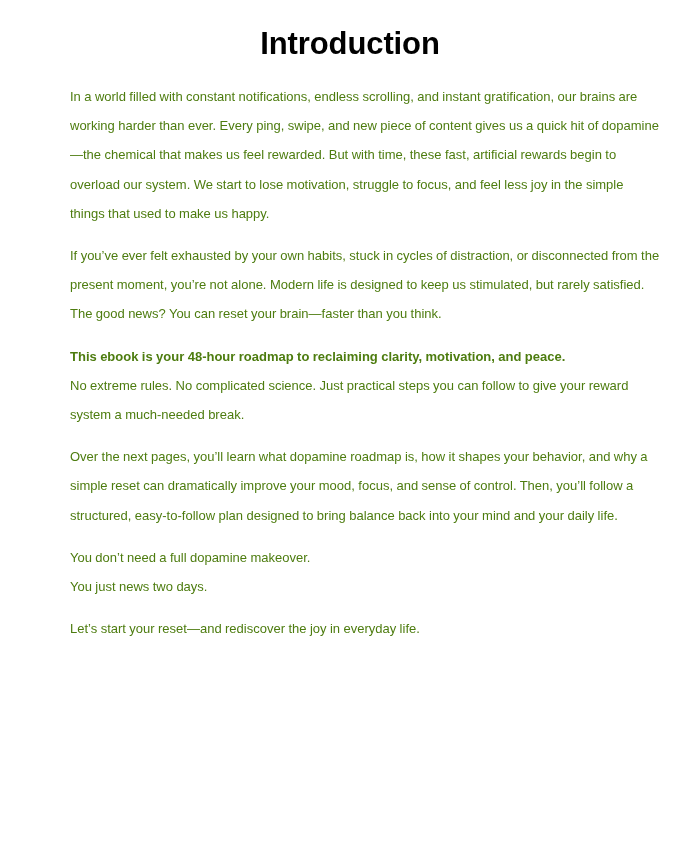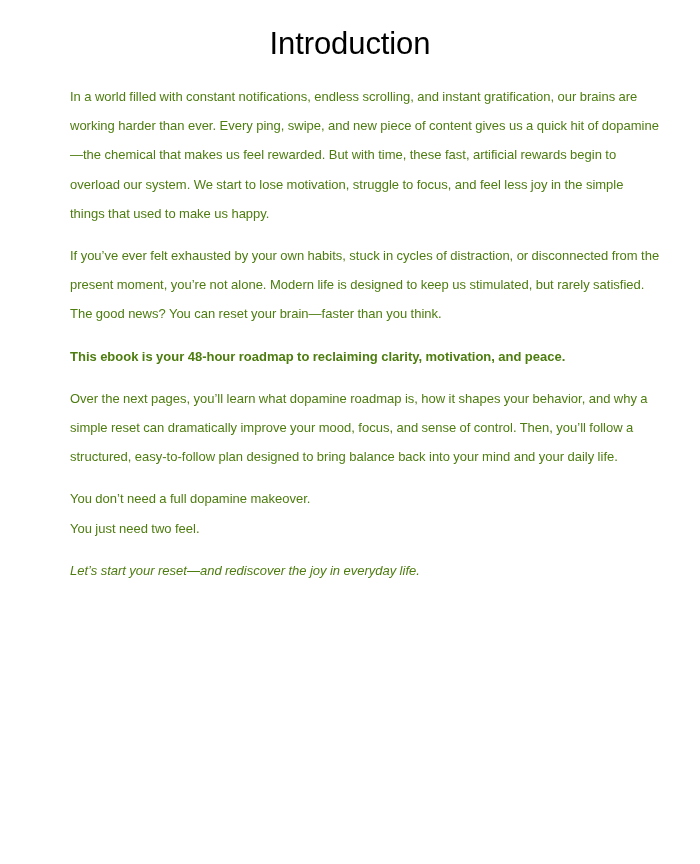--- a/index.html
+++ b/index.html
@@ -26,21 +26,21 @@
   }
   .doc-title {
     margin: 0;
     padding: 0;
     position: absolute;
     top: 25px;
     left: 0;
     width: 700px;
     text-align: center;
     font-size: 31px;
-    font-weight: normal;
+    font-weight: bold;
     line-height: 38px;
     letter-spacing: -0.1px;
     color: #000000;
   }
   .body-text {
     position: absolute;
     top: 82px;
     left: 54px;
     width: 606px;
   }
@@ -48,46 +48,46 @@
     margin: 0 0 13px 16px;
     padding: 0;
     font-size: 13px;
     line-height: 29.2px;
     color: #4d7c0f;
     text-align: left;
     word-spacing: -0.2px;
   }
   .para:last-child {
     margin-bottom: 0;
-    font-style: italic;
   }
   .para .lead {
     font-weight: bold;
   }
 </style>
 </head>
 <body>
 
 <div class="page">
 
   <h1 class="doc-title">Introduction</h1>
 
   <div class="body-text">
 
     <p class="para">In a world filled with constant notifications, endless scrolling, and instant gratification, our brains are working harder than ever. Every ping, swipe, and new piece of content gives us a quick hit of dopamine—the chemical that makes us feel rewarded. But with time, these fast, artificial rewards begin to overload our system. We start to lose motivation, struggle to focus, and feel less joy in the simple things that used to make us happy.</p>
 
     <p class="para">If you’ve ever felt exhausted by your own habits, stuck in cycles of distraction, or disconnected from the present moment, you’re not alone. Modern life is designed to keep us stimulated, but rarely satisfied. The good news? You can reset your brain—faster than you think.</p>
 
     <p class="para">
       <span class="lead">This ebook is your 48-hour roadmap to reclaiming clarity, motivation, and peace.</span><br>
+      <span>No extreme rules. No complicated science. Just practical steps you can follow to give your reward system a much-needed break.</span>
     </p>
 
     <p class="para">Over the next pages, you’ll learn what dopamine roadmap is, how it shapes your behavior, and why a simple reset can dramatically improve your mood, focus, and sense of control. Then, you’ll follow a structured, easy-to-follow plan designed to bring balance back into your mind and your daily life.</p>
 
     <p class="para">
       <span>You don’t need a full dopamine makeover.</span><br>
-      <span>You just need two feel.</span>
+      <span>You just news two days.</span>
     </p>
 
     <p class="para">Let’s start your reset—and rediscover the joy in everyday life.</p>
 
   </div>
 </div>
 
 </body></html>

